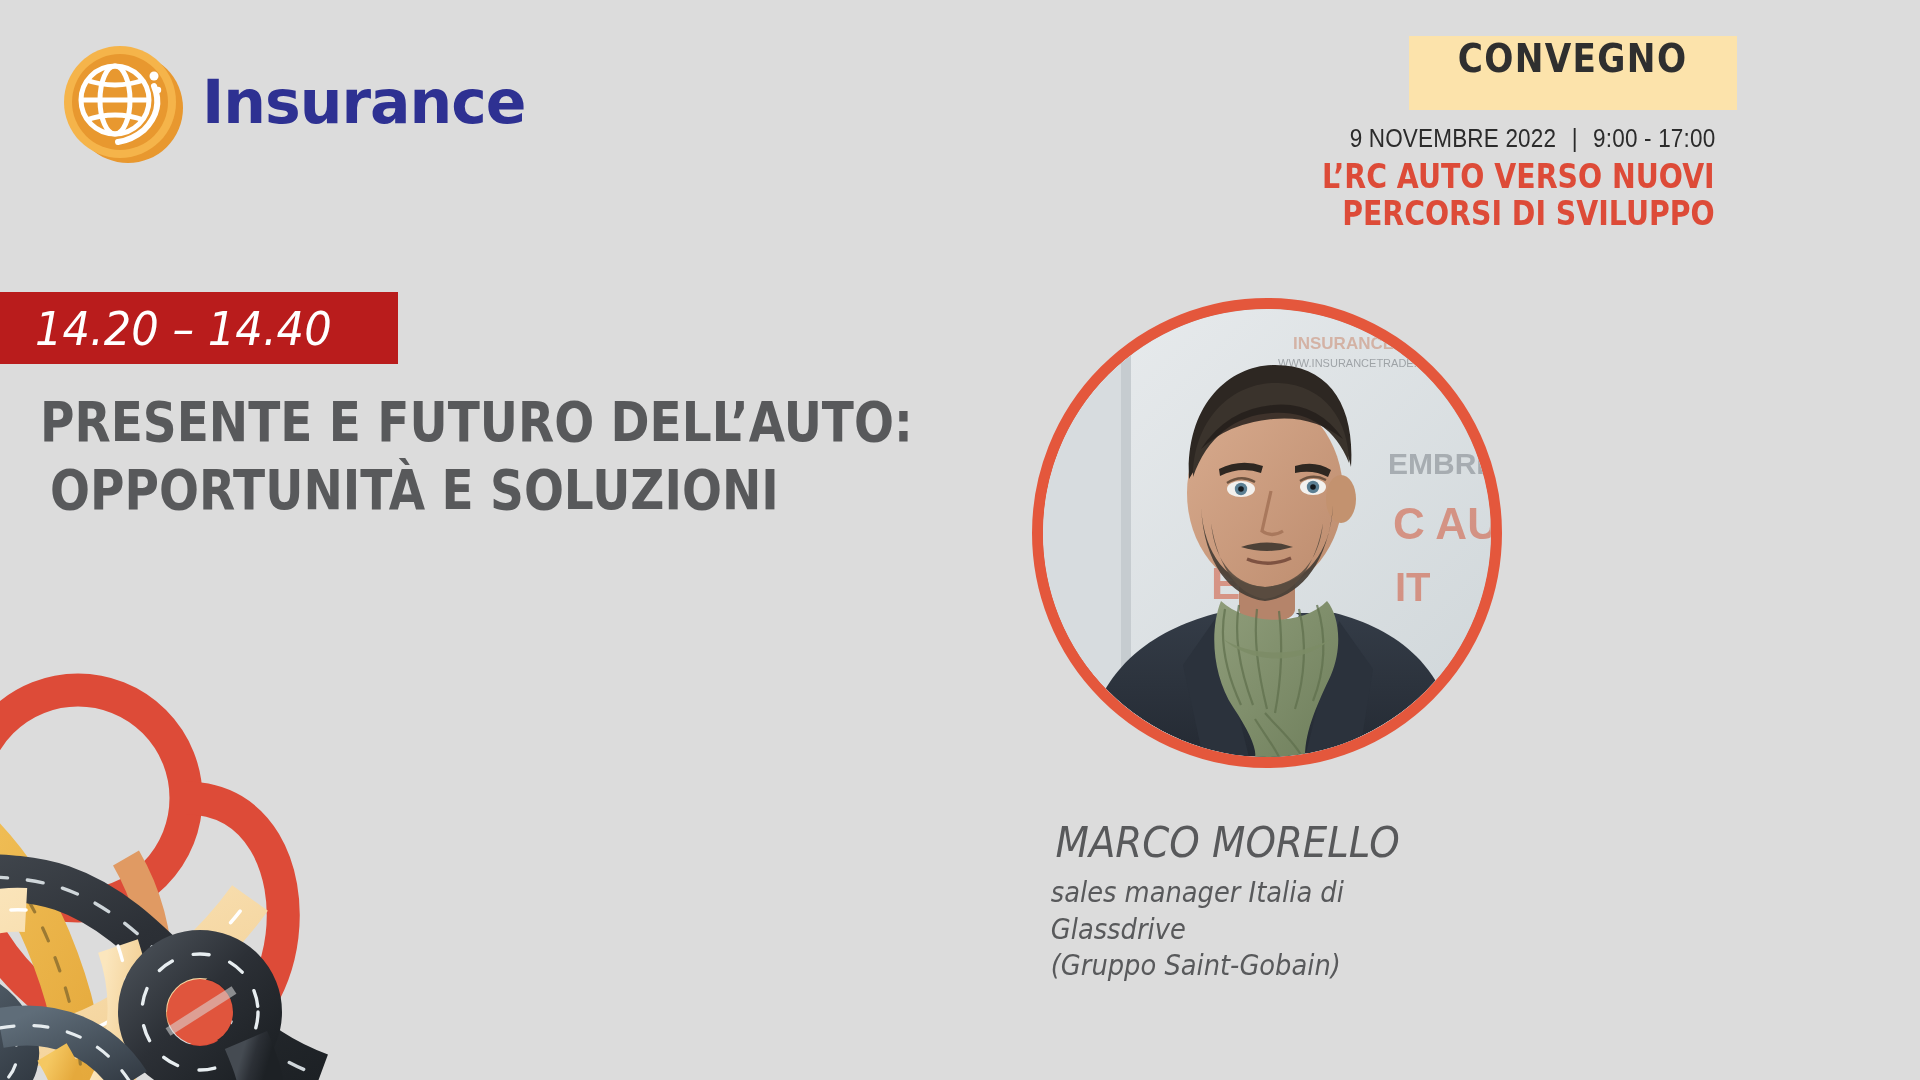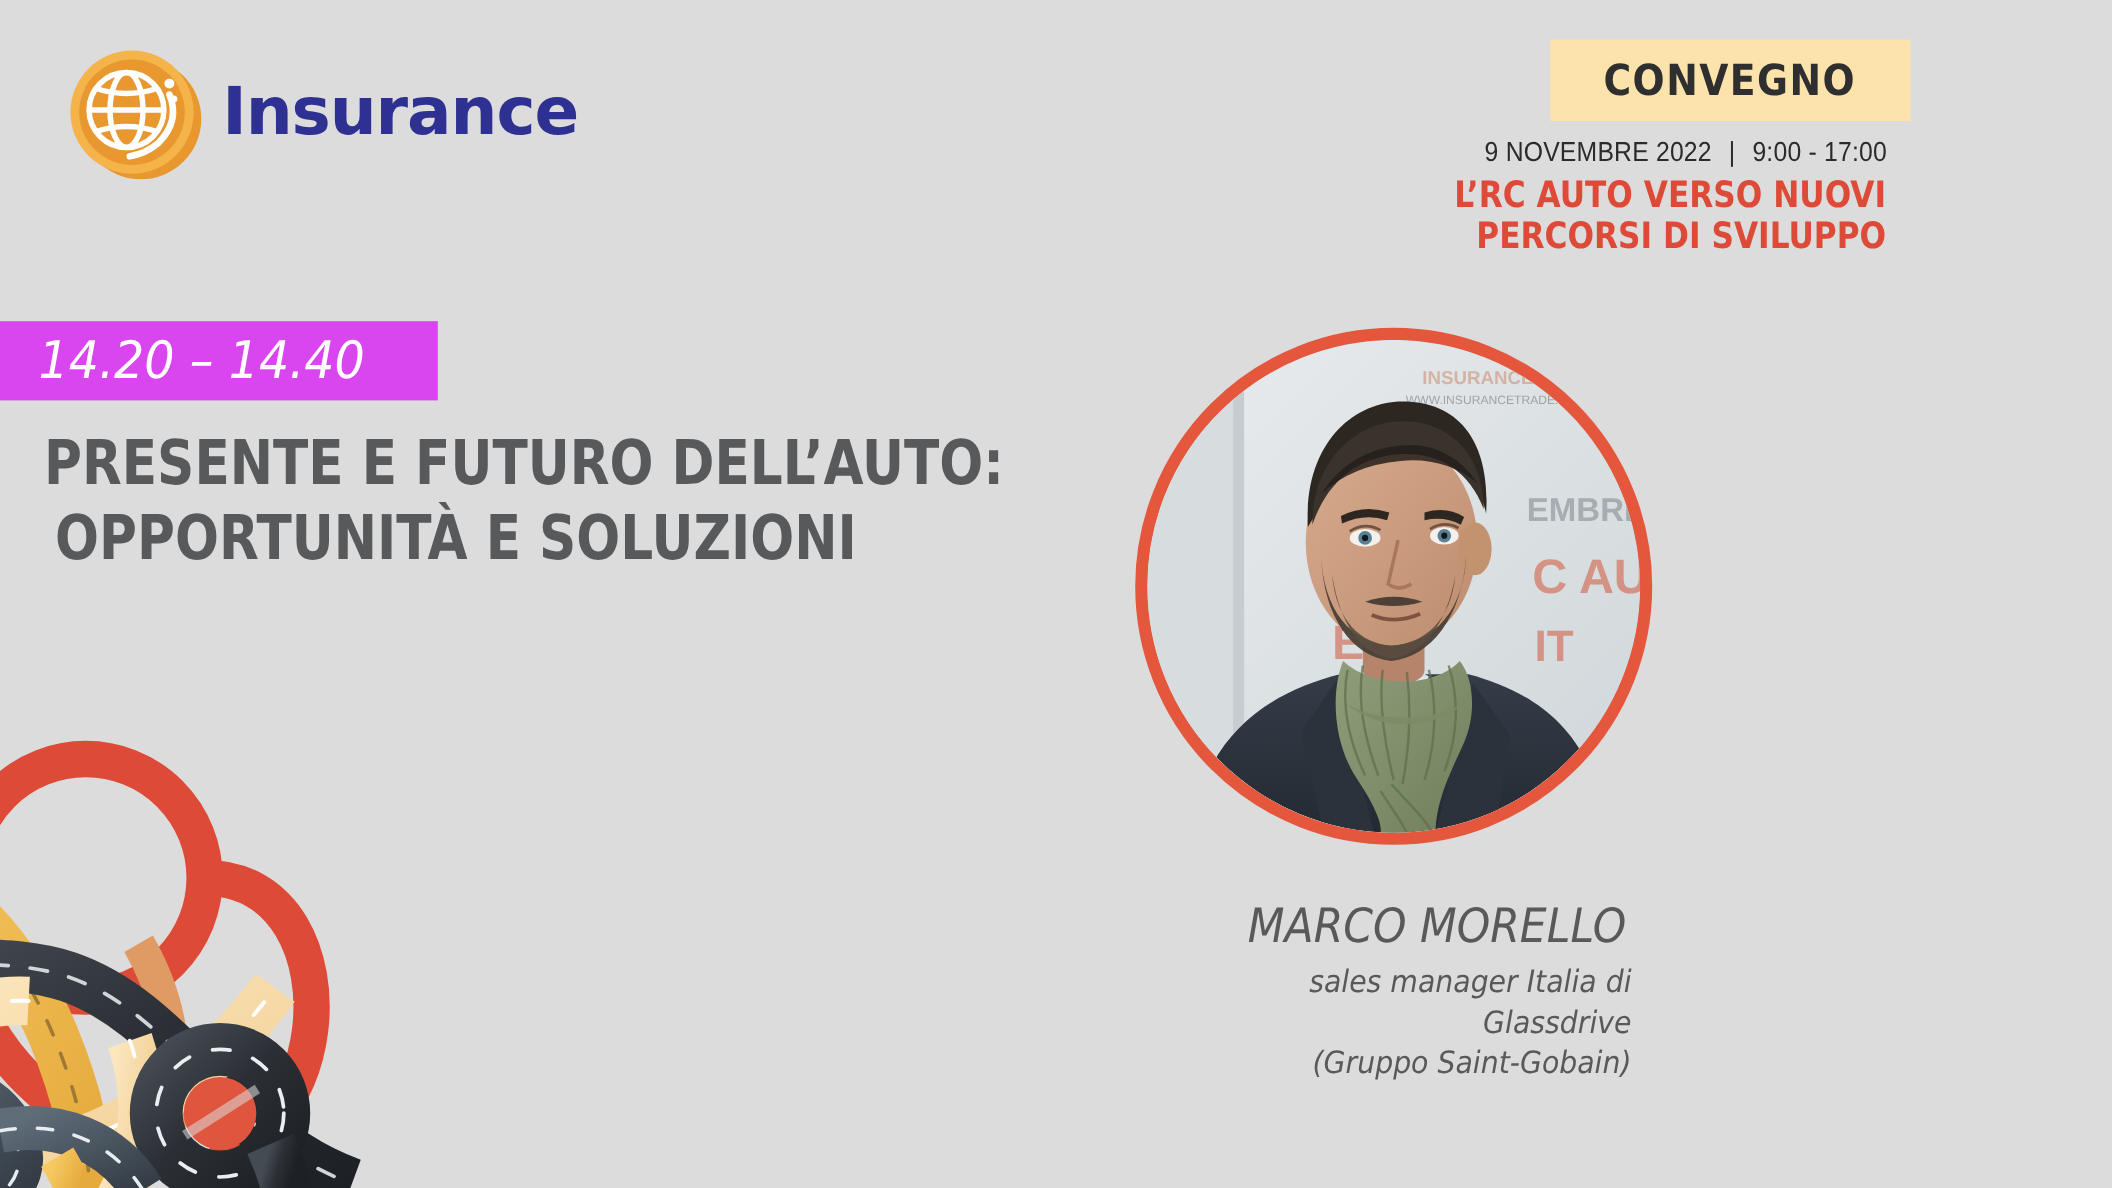--- a/index.html
+++ b/index.html
@@ -29,21 +29,21 @@
     font-family:"DejaVu Sans", sans-serif;
     font-size:58px; letter-spacing:6px;
     color:#ef8b33; margin-top:-4px;
   }
 
   
   #convegno-badge {
     position:absolute; right:0; top:36px;
     width:328px; height:74px;
     background:#fce3ab;
-    display:flex; align-items:center; justify-content:center;
+    display:flex; justify-content:center;
   }
   #convegno-label {
     font-family:"DejaVu Sans", sans-serif;
     font-weight:bold; font-size:39px; letter-spacing:1.5px;
     color:#2f2f2f;
     transform:scaleX(0.88);
   }
 
   
   #event-date {
@@ -62,21 +62,21 @@
     font-family:"DejaVu Sans", sans-serif;
     font-weight:bold; font-size:33px; line-height:1.13;
     color:#dd4b38; letter-spacing:0px;
     transform:scaleX(0.86); transform-origin:right top;
   }
 
   
   #time-badge {
     position:absolute; left:0; top:292px;
     width:398px; height:72px;
-    background:#d946ef;
+    background:#b91c1c;
     display:flex; align-items:center;
   }
   #time-label {
     font-family:"DejaVu Sans", sans-serif;
     font-style:italic; font-weight:normal;
     font-size:47px; color:#ffffff;
     padding-left:38px; letter-spacing:0px;
     transform:scaleX(0.92); transform-origin:left center;
   }
 
@@ -98,21 +98,21 @@
     border-radius:50%;
     border:11px solid #e4573c;
     overflow:hidden;
     background:#cfd4d6;
   }
   #photo-inner { position:absolute; inset:0; overflow:hidden; border-radius:50%; }
 
   
   #speaker-caption {
     position:absolute; left:1032px; top:818px;
-    width:470px; text-align:right;
+    width:470px; text-align:left;
     color:#58595b;
   }
   #speaker-name {
     font-family:"DejaVu Sans", sans-serif;
     font-style:italic; font-size:43px; letter-spacing:0px;
     line-height:1.15;
     transform:scaleX(0.9);
   }
   #speaker-role {
     font-family:"DejaVu Sans", sans-serif;

